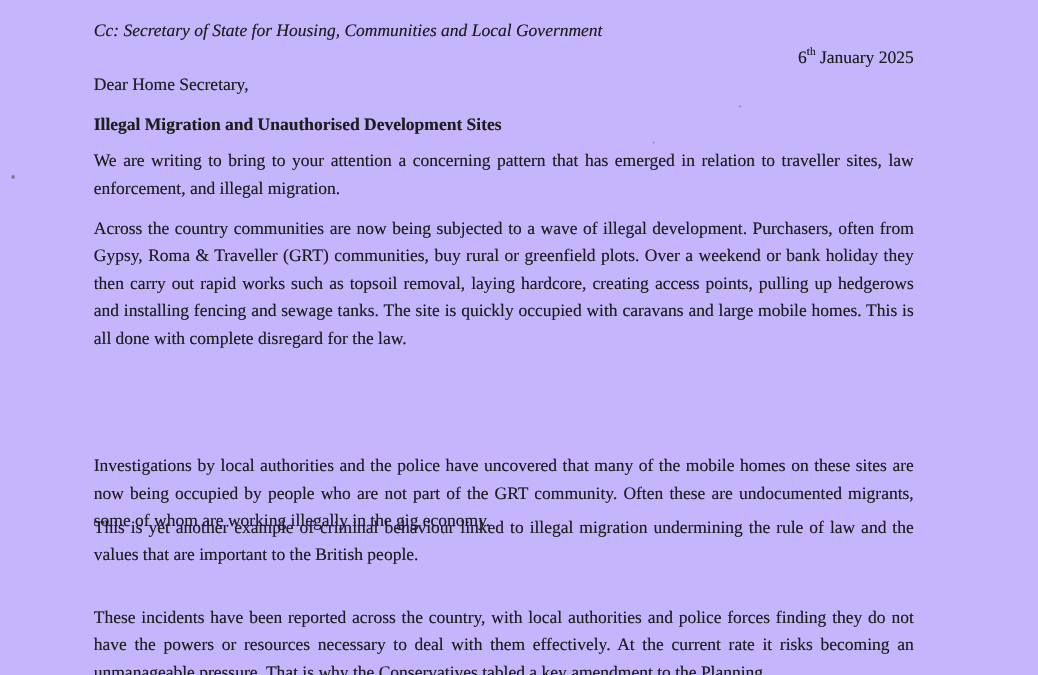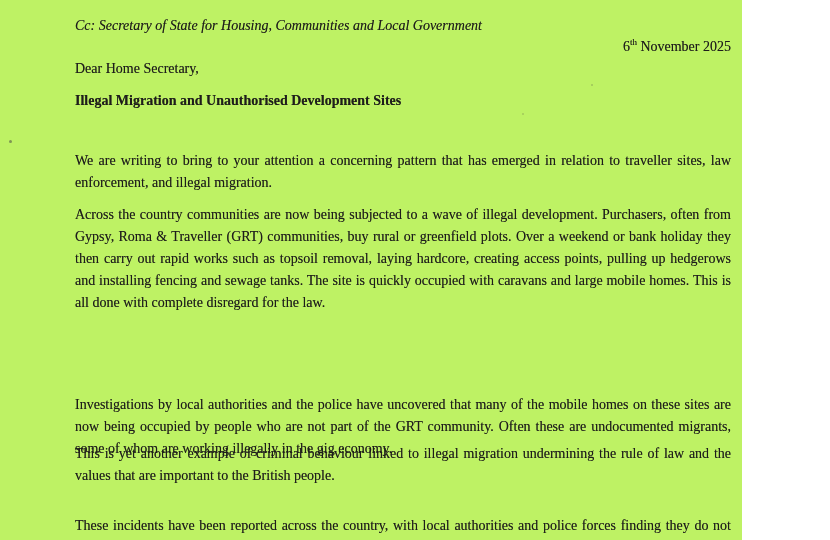--- a/index.html
+++ b/index.html
@@ -1,23 +1,23 @@
 <!DOCTYPE html>
 <html><head>
 <meta charset="utf-8">
 <style>
   html, body {
     margin: 0;
     padding: 0;
   }
   .page {
     position: relative;
-    width: 742px;
+    width: 830px;
     height: 540px;
-    background: #bef264;
+    background: #c4b5fd;
     overflow: hidden;
     font-family: "Liberation Serif", "DejaVu Serif", serif;
     color: #1e1d1b;
   }
   .page * {
     text-shadow: 0 0 0.5px rgba(30,29,27,0.55);
   }
   .block {
     position: absolute;
     left: 75px;
@@ -41,21 +41,20 @@
   }
   .salutation {
     top: 58px;
   }
   .subject {
     top: 90px;
     font-weight: bold;
   }
   .para {
     text-align: justify;
-    margin-top: 31px;
   }
   .p1 { top: 119px; }
   .p2 { top: 173px; }
   .p3 { top: 291px; }
   .p4 { top: 363px; }
   .p5 { top: 412px; }
   .p6 { top: 484px; }
   .speck {
     position: absolute;
     background: rgba(75,75,70,0.55);
@@ -66,21 +65,21 @@
   .speck-2 { left: 591px; top: 84px; width: 2px; height: 2px; opacity: .5; }
   .speck-3 { left: 522px; top: 113px; width: 2px; height: 2px; opacity: .45; }
 </style>
 </head>
 <body>
 
 <div class="page">
 
   <p class="block cc-line">Cc: Secretary of State for Housing, Communities and Local Government</p>
 
-  <p class="block date-line"><span>6</span><sup>th</sup><span> November 2025</span></p>
+  <p class="block date-line"><span>6</span><sup>th</sup><span> January 2025</span></p>
 
   <p class="block subject">Illegal Migration and Unauthorised Development Sites</p>
 
   <p class="block salutation">Dear Home Secretary,</p>
 
   <p class="block para p1">We are writing to bring to your attention a concerning pattern that has emerged in relation to traveller sites, law enforcement, and illegal migration.</p>
 
   <p class="block para p2">Across the country communities are now being subjected to a wave of illegal development. Purchasers, often from Gypsy, Roma &amp; Traveller (GRT) communities, buy rural or greenfield plots. Over a weekend or bank holiday they then carry out rapid works such as topsoil removal, laying hardcore, creating access points, pulling up hedgerows and installing fencing and sewage tanks. The site is quickly occupied with caravans and large mobile homes. This is all done with complete disregard for the law.</p>
 
 

